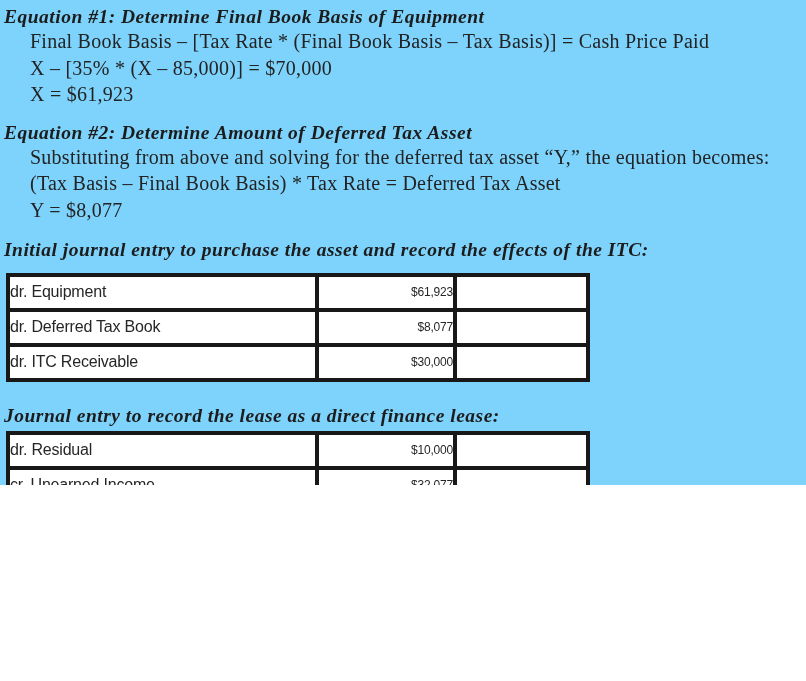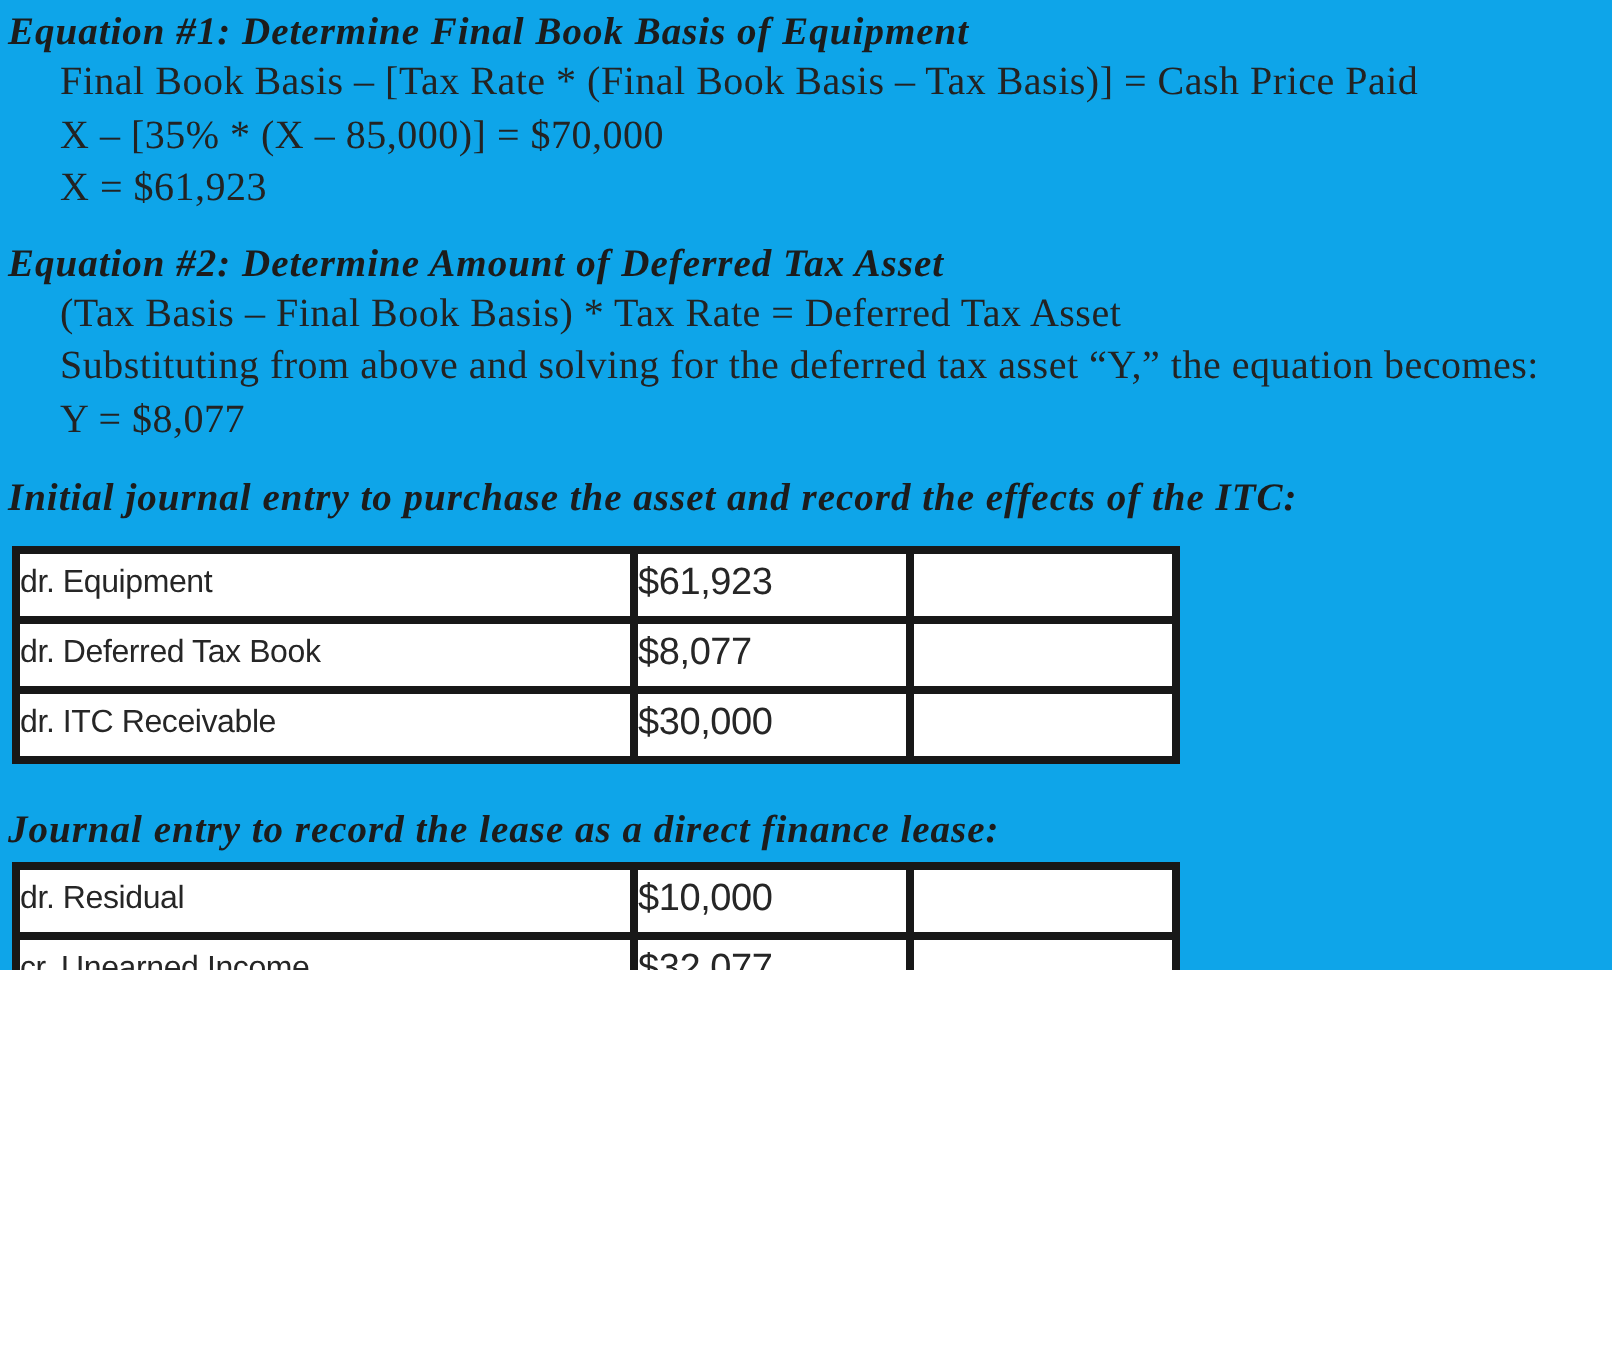--- a/index.html
+++ b/index.html
@@ -6,21 +6,21 @@
     margin: 0;
     padding: 0;
     background: #ffffff;
   }
   main {
     position: relative;
     width: 806px;
     height: 485px;
     box-sizing: border-box;
     padding: 5px 0 0 4px;
-    background: #0ea5e9;
+    background: #7dd3fc;
     overflow: hidden;
   }
   .eq-heading {
     font-family: "Liberation Serif", serif;
     font-style: italic;
     font-weight: bold;
     font-size: 19.5px;
     line-height: 23px;
     letter-spacing: 0.5px;
     color: #1c1c1c;
@@ -54,23 +54,23 @@
   table.journal col.c3 { width: 133px; }
   table.journal td {
     border: 4px solid #181818;
     height: 31px;
     padding: 0;
     background: #ffffff;
     vertical-align: middle;
   }
   td.account { padding-left: 20px; }
   td.amount {
-    text-align: left;
+    text-align: right;
     padding-right: 10px;
-    font-size: 19px;
+    font-size: 12px;
   }
 
   .smudge {
     position: absolute;
     border-radius: 5px;
     pointer-events: none;
   }
   .smudge.s1 {
     left: 598px; top: 628px; width: 192px; height: 7px;
     background: rgba(150,150,150,0.30);
@@ -89,22 +89,22 @@
 
   <section class="eq1">
     <h2 class="eq-heading">Equation #1: Determine Final Book Basis of Equipment</h2>
     <p class="line">Final Book Basis – [Tax Rate * (Final Book Basis – Tax Basis)] = Cash Price Paid</p>
     <p class="line">X – [35% * (X – 85,000)] = $70,000</p>
     <p class="line">X = $61,923</p>
   </section>
 
   <section class="eq2">
     <h2 class="eq-heading">Equation #2: Determine Amount of Deferred Tax Asset</h2>
+    <p class="line">Substituting from above and solving for the deferred tax asset “Y,” the equation becomes:</p>
     <p class="line">(Tax Basis – Final Book Basis) * Tax Rate = Deferred Tax Asset</p>
-    <p class="line">Substituting from above and solving for the deferred tax asset “Y,” the equation becomes:</p>
     <p class="line">Y = $8,077</p>
   </section>
 
   <section class="je1">
     <h2 class="eq-heading">Initial journal entry to purchase the asset and record the effects of the ITC:</h2>
     <table class="journal">
       <colgroup>
           <col class="c1">
           <col class="c2">
           <col class="c3">

